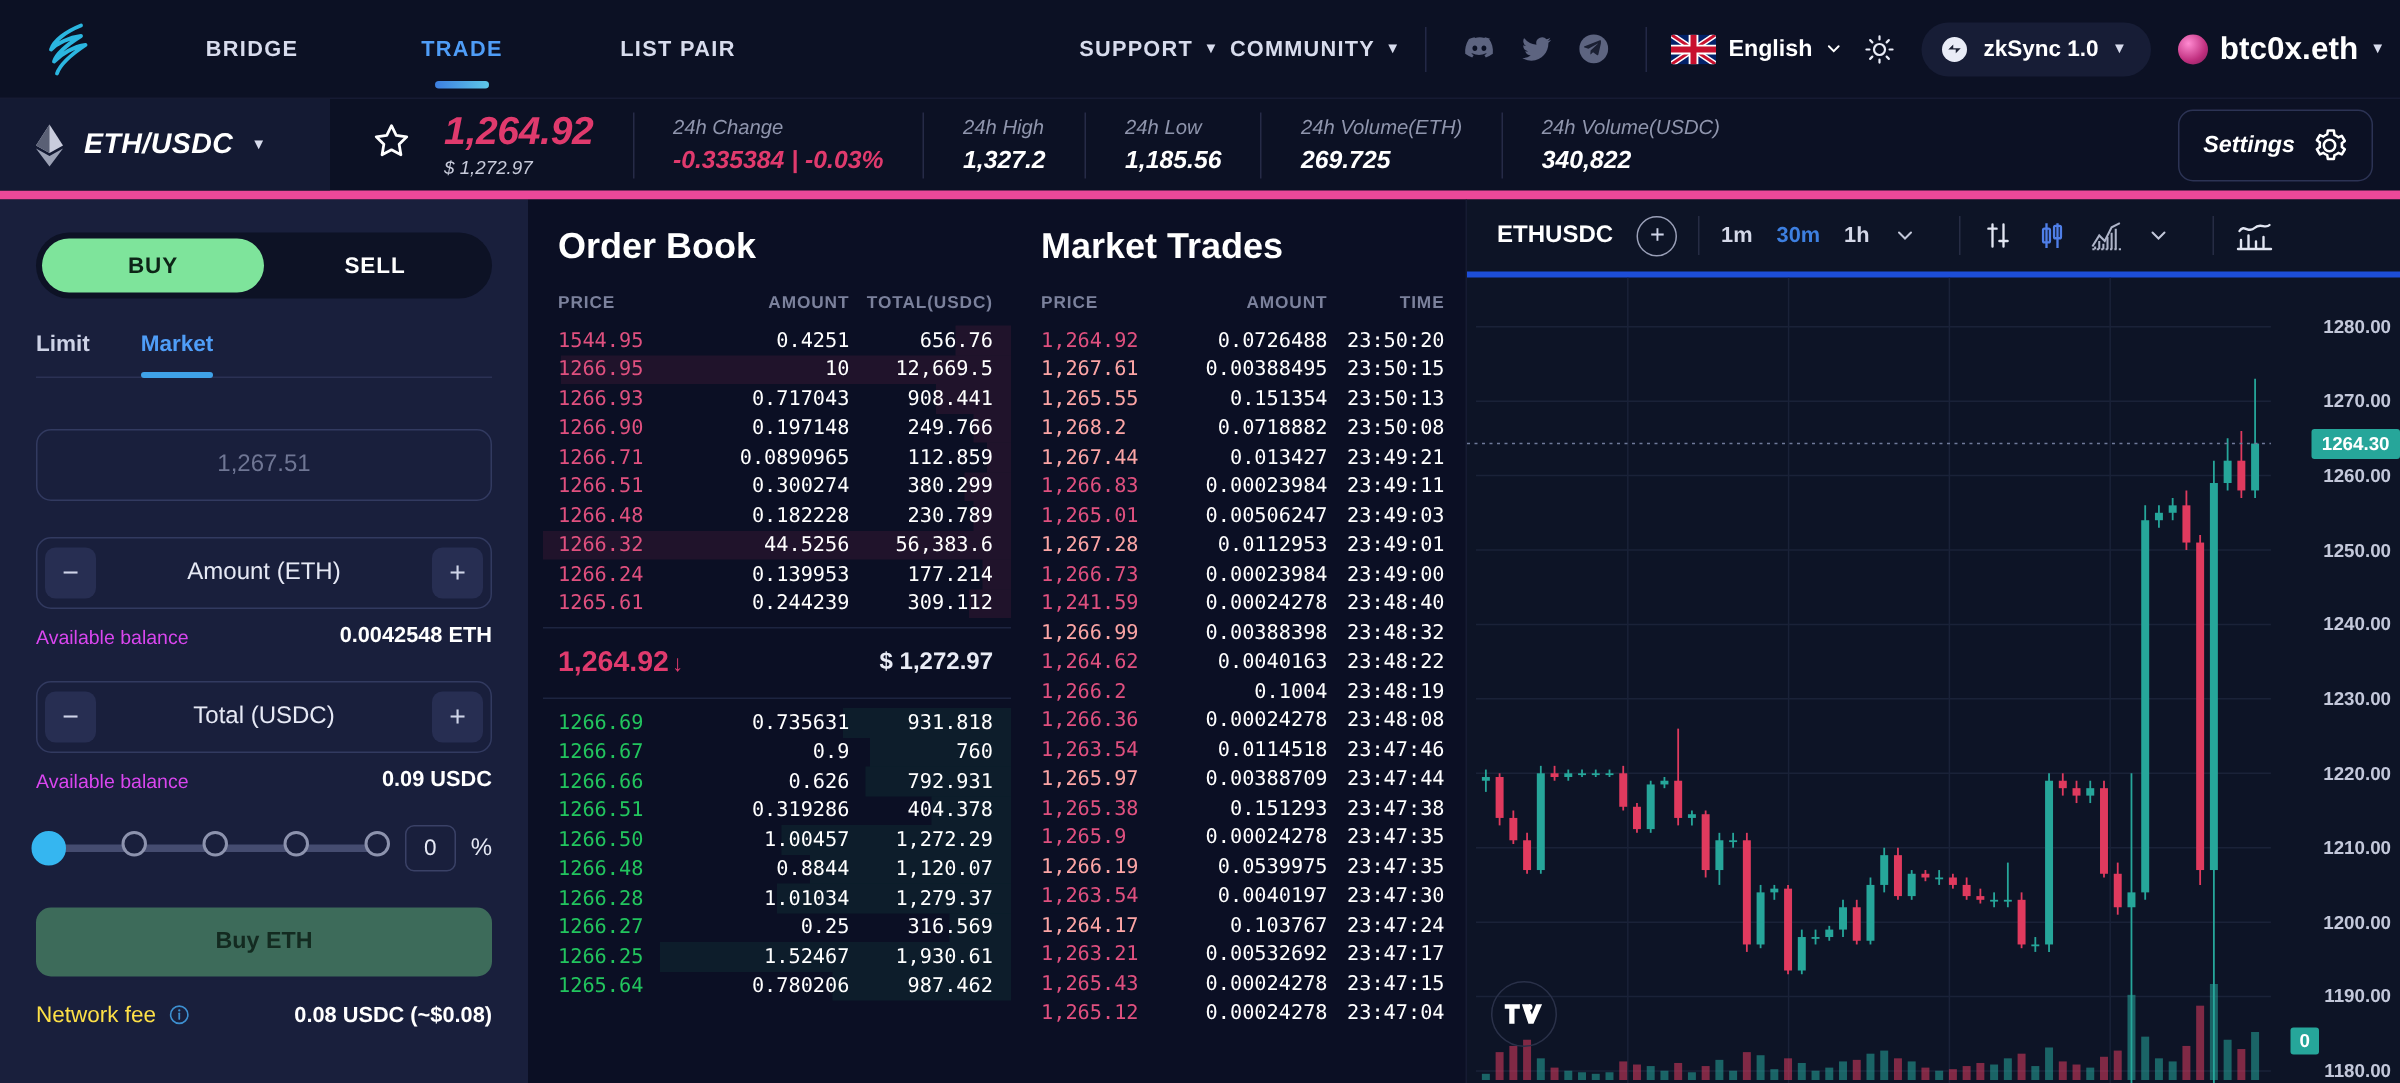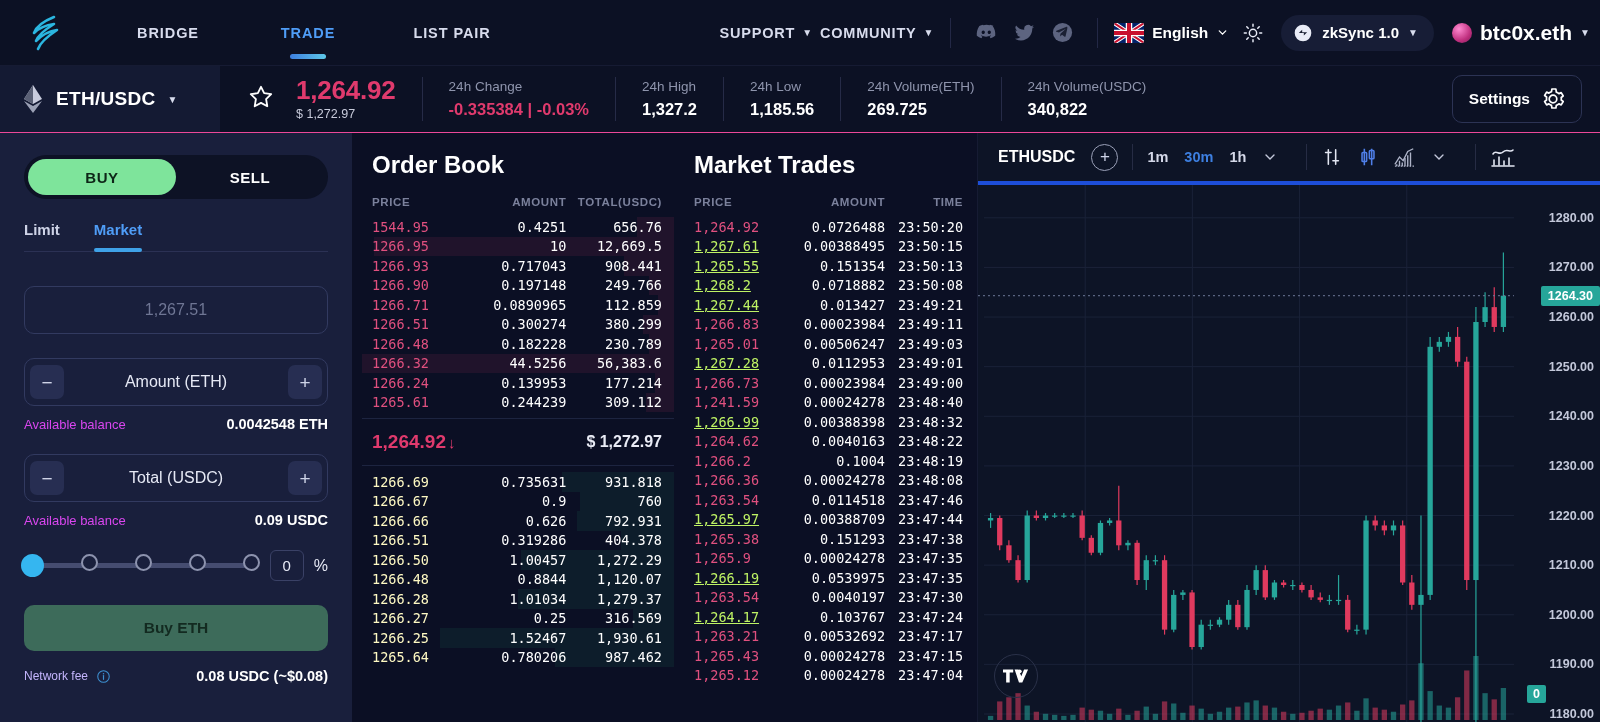--- a/index.html
+++ b/index.html
@@ -54,21 +54,22 @@
   .pill-label { font-size: 15px; font-weight: bold; }
   .acct { display:flex; align-items:center; gap:8px; margin-left: 18px; cursor:pointer; }
   .acct-label { font-size:21px; font-weight:bold; }
   .avatar-dot { width:20px; height:20px; border-radius:50%; background: radial-gradient(circle at 35% 30%, #ff8ad1, #c0307f 60%, #7d1a57); }
 
   
   .ticker {
     height: 67px; flex: 0 0 67px;
     background: #0c1124;
     display: flex; align-items: center;
-    border-bottom: 1px solid #ec4899;
+    border-bottom: 6px solid #ec4899;
+    font-style: italic;
   }
   .pair-box {
     width: 220px; height: 100%;
     background: #141a33;
     display:flex; align-items:center; gap:12px; padding-left: 22px;
     cursor:pointer;
   }
   .pair-name { font-size: 19px; font-weight: bold; letter-spacing:.3px; }
   .star { margin: 0 22px 0 28px; cursor:pointer; }
   .lastprice-wrap { display:flex; flex-direction:column; justify-content:center; }
@@ -133,21 +134,21 @@
   .knot.filled { background:#35b6f0; border-color:#35b6f0; width:23px; height:23px; margin-left:-3px; }
   .pct-box { width:34px; height:31px; border:1px solid #3a4166; border-radius:6px; display:flex; align-items:center; justify-content:center; font-size:15px; color:#e6e9f5; cursor:text;}
   .pct-sign { font-size:16px; color:#e6e9f5; }
   .submit-btn {
     height: 46px; border-radius: 10px; background:#3d6b5a;
     display:flex; align-items:center; justify-content:center;
     font-size:15.5px; font-weight:bold; color:#132a20; cursor:pointer; margin-bottom: 17px;
   }
   .fee-row { display:flex; justify-content:space-between; align-items:center; }
   .fee-left { display:flex; align-items:center; gap:8px; }
-  .fee-label { font-size:12px; color:#c4b5fd; }
+  .fee-label { font-size:15px; color:#fde047; }
   .fee-val { font-size:14.5px; font-weight:bold; }
 
   
   .books { flex: 1 1 auto; display:flex; background:#0b0f24; min-width:0; }
   .book, .trades { padding: 18px 0 0 0; }
   .book { width: 322px; flex:0 0 322px; padding-left: 10px; }
   .trades { flex:1 1 auto; padding-left: 10px; min-width:0; }
   .sect-title { font-size: 24px; font-weight:bold; padding-left:10px; margin-bottom: 17px; }
   .col-head {
     display:flex; font-size:11.5px; letter-spacing:.6px; color:#7b melhor; color:#7b819c;
@@ -158,36 +159,36 @@
   .ch-tot { width: 33%; text-align:right; }
   .row {
     display:flex; font-family:"DejaVu Sans Mono", monospace; font-size:13.5px;
     padding: 0 12px 0 10px; height: 19.5px; align-items:center; position:relative;
     cursor:pointer;
   }
   .row .c1 { width:33%; text-align:left; z-index:1; }
   .row .c2 { width:34%; text-align:right; z-index:1; color:#fff; }
   .row .c3 { width:33%; text-align:right; z-index:1; color:#fff; }
   .ask .c1 { color:#e0507f; }
-  .bid .c1 { color:#fef9c3; }
+  .bid .c1 { color:#22c55e; }
   .depth { position:absolute; top:0; bottom:0; right:0; }
   .ask .depth { background: rgba(224,60,110,0.10); }
   .bid .depth { background: rgba(40,190,130,0.085); }
   .mid {
     display:flex; justify-content:space-between; align-items:center;
     padding: 12px 12px 12px 10px; margin: 6px 0;
     border-top:1px solid #1d2440; border-bottom:1px solid #1d2440;
   }
   .mid-left { font-size:19px; font-weight:bold; color:#e03a6d; display:flex; align-items:center; gap:2px;}
   .mid-right { font-size:16px; font-weight:bold; color:#e9ebf5; }
   .trow { display:flex; font-family:"DejaVu Sans Mono", monospace; font-size:13.5px; padding: 0 14px 0 10px; height:19.5px; align-items:center;}
   .trow .t1 { width: 33%; text-align:left; }
   .trow .t2 { width: 38%; text-align:right; color:#fff; }
   .trow .t3 { width: 29%; text-align:right; color:#fff; }
-  .tbuy .t1 { color:#bef264;text-decoration:underline; }
+  .tbuy .t1 { color:#fca5a5; }
   .tsell .t1 { color:#e0507f; }
   .th-price { width:33%; text-align:left; }
   .th-amt { width:38%; text-align:right; }
   .th-time { width:29%; text-align:right; }
 
   
   .chart { flex:1 1 auto; background:#0d1426; display:flex; flex-direction:column; border-left:1px solid #161b33; min-width:0; }
   .chart-toolbar { height: 52px; flex:0 0 52px; display:flex; align-items:center; padding: 0 12px; border-bottom:4px solid #1d4ed8; }
   .sym { font-size:16px; font-weight:bold; margin: 0 16px 0 8px; }
   .circ-plus { width:27px; height:27px; border-radius:50%; border:1.5px solid #9aa0b8; display:flex; align-items:center; justify-content:center; color:#cfd4e8; font-size:17px; cursor:pointer; }

